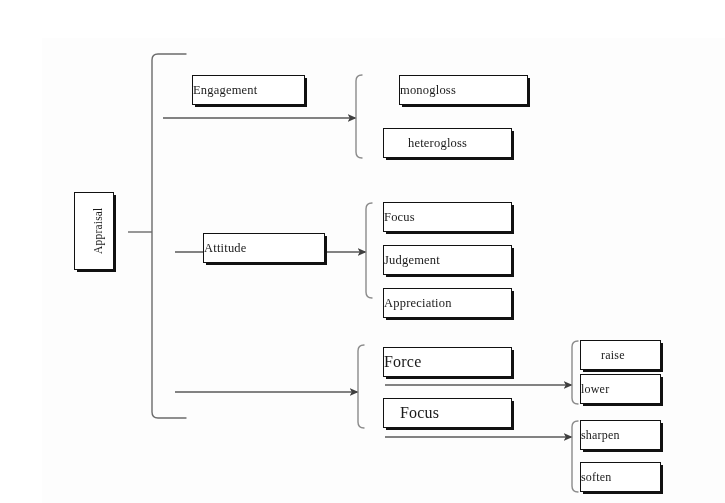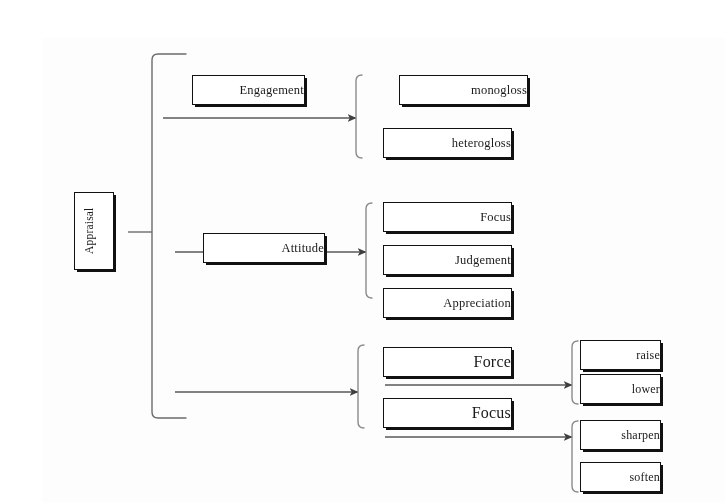--- a/index.html
+++ b/index.html
@@ -26,21 +26,21 @@
   }
   
   .node {
     position: absolute;
     box-sizing: border-box;
     background: #ffffff;
     border: 1px solid #111111;
     box-shadow: 2.5px 2.5px 0 -0.5px #111111;
     display: flex;
     align-items: center;
-    justify-content: flex-end;
+    justify-content: flex-start;
     color: #1a1a1a;
     letter-spacing: 0.2px;
     text-align: center;
     line-height: 1;
     user-select: none;
   }
   .node.lvl1 { font-size: 12.5px; }
   .node.lvl2 { font-size: 12.5px; }
   .node.lvl3 { font-size: 16px; }
   .node.lvl4 { font-size: 12px; }
@@ -143,21 +143,21 @@
   </div>
 
   <div class="node lvl2" style="left:383px; top:128px; width:129px; height:30px;padding-left:24px;">
     <span>heterogloss</span>
   </div>
 
   <div class="node lvl2" style="left:383px; top:202px; width:129px; height:30px;">
     <span>Focus</span>
   </div>
 
-  <div class="node lvl2" style="left:383px; top:245px; width:129px; height:30px;padding-left:25px;">
+  <div class="node lvl2" style="left:383px; top:245px; width:129px; height:30px;">
     <span>Judgement</span>
   </div>
 
   <div class="node lvl2" style="left:383px; top:288px; width:129px; height:30px;">
     <span>Appreciation</span>
   </div>
 
   <div class="node lvl3" style="left:383px; top:347px; width:129px; height:30px;">
     <span>Force</span>
   </div>

